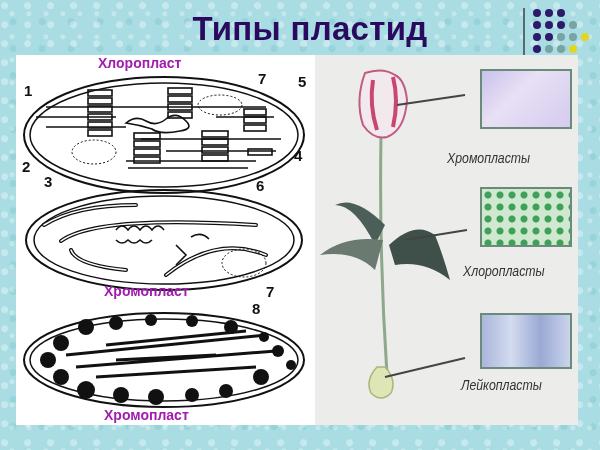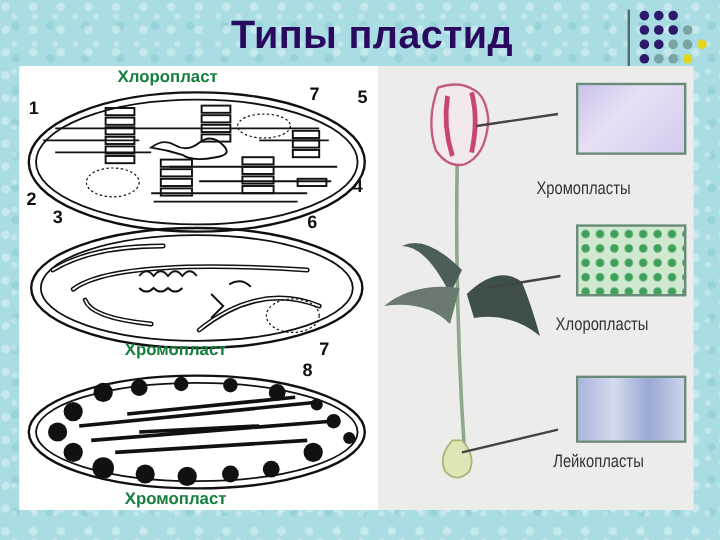--- a/index.html
+++ b/index.html
@@ -18,23 +18,23 @@
     position: absolute; left: 170px; top: 10px; width: 240px;
     font-size: 33px; font-weight: bold; color: #2a0a5e; text-align: center;
     letter-spacing: 0.3px;
     margin-left: 20px;
   }
   .deco-line { position: absolute; left: 523px; top: 8px; width: 2px; height: 54px; background: #556a6e; }
   .dots { position: absolute; left: 533px; top: 9px; }
   .dot { position: absolute; width: 8px; height: 8px; border-radius: 50%; }
 
   .left-panel { position: absolute; left: 16px; top: 55px; width: 299px; height: 370px; background: #ffffff; }
-  .right-panel { position: absolute; left: 315px; top: 55px; width: 263px; height: 370px; background: #ececea; }
+  .right-panel { position: absolute; left: 315px; top: 55px; width: 263px; height: 370px; background: #ececea; font-style: italic; }
 
-  .plabel { position: absolute; font-weight: bold; font-size: 14px; color: #15803d; }
+  .plabel { position: absolute; font-weight: bold; font-size: 14px; color: #a21caf; }
   .num { position: absolute; font-weight: bold; font-size: 15px; color: #111; }
   svg { position: absolute; left: 0; top: 0; }
 
   .cells { position: absolute; width: 92px; height: 60px; border: 2px solid #6a8a7a; }
   .cap { position: absolute; font-size: 15px; color: #333; transform: scaleX(0.82); transform-origin: left; white-space: nowrap; }
 </style>
 </head>
 <body>
 
 <div class="title">Типы пластид</div>

